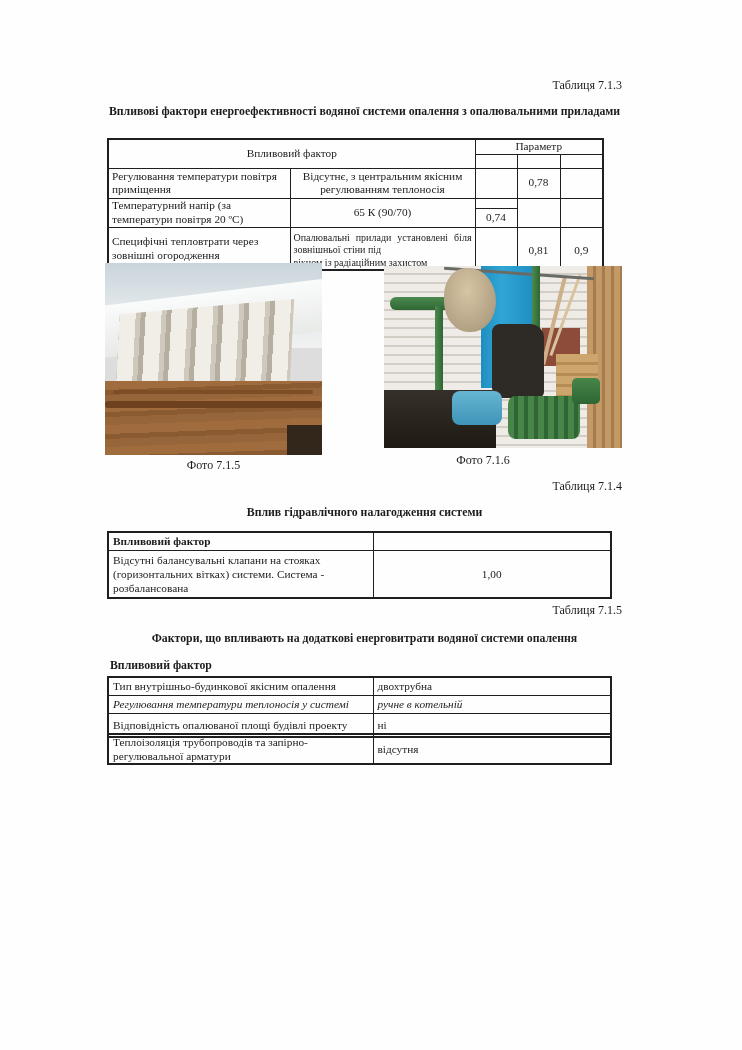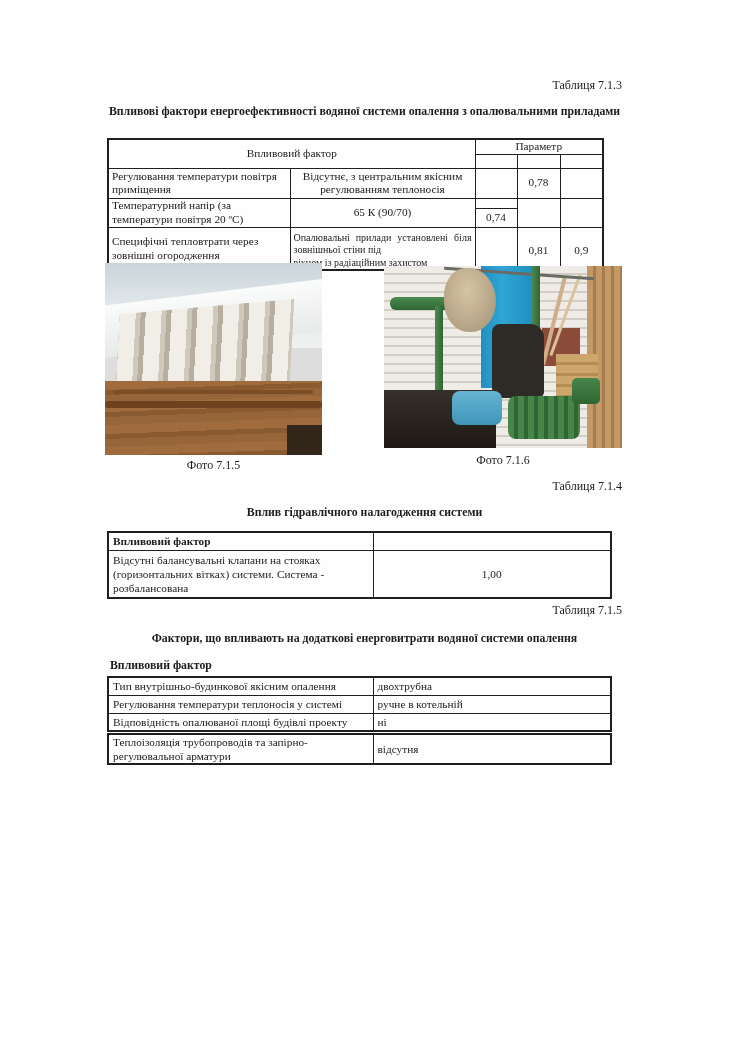--- a/index.html
+++ b/index.html
@@ -159,21 +159,21 @@
     <div class="ph2-hpipe"></div>
     <div class="ph2-vpipe1"></div>
     <div class="ph2-vpipe2"></div>
     <div class="ph2-cloth"></div>
     <div class="ph2-dark"></div>
     <div class="ph2-pit"></div>
     <div class="ph2-bpump"></div>
     <div class="ph2-motor"></div>
     <div class="ph2-motor2"></div>
   </div>
-  <div class="abs caption" style="left:384px;top:453px;width:238px;">Фото 7.1.6</div>
+  <div class="abs caption" style="left:364px;top:453px;width:238px;">Фото 7.1.6</div>
 
   <div class="abs tbl-label" style="left:400px;top:479px;">Таблиця 7.1.4</div>
 
   <div class="abs sec-title" style="top:505px;">Вплив гідравлічного налагодження системи</div>
 
   <table class="t2">
     <colgroup>
         <col class="cL">
         <col class="cR">
       </colgroup>
@@ -198,25 +198,25 @@
   <table class="t3" style="top:676px;">
     <colgroup>
         <col class="cL">
         <col class="cR">
       </colgroup>
     <tbody>
         <tr style="height:18px;">
       <td>Тип внутрішньо-будинкової якісним опалення</td>
       <td class="val">двохтрубна</td>
     </tr>
-    <tr style="height:18px;">
+    <tr style="height:18px;font-style:italic;">
       <td>Регулювання температури теплоносія у системі</td>
       <td class="val">ручне в котельній</td>
     </tr>
-    <tr style="height:18px;margin-top:12px;">
+    <tr style="height:24px;margin-top:12px;">
       <td>Відповідність опалюваної площі будівлі проекту</td>
       <td class="val">ні</td>
     </tr>
   </tbody>
     </table>
 
   <table class="t3" style="top:733px;">
     <colgroup>
         <col class="cL">
         <col class="cR">

